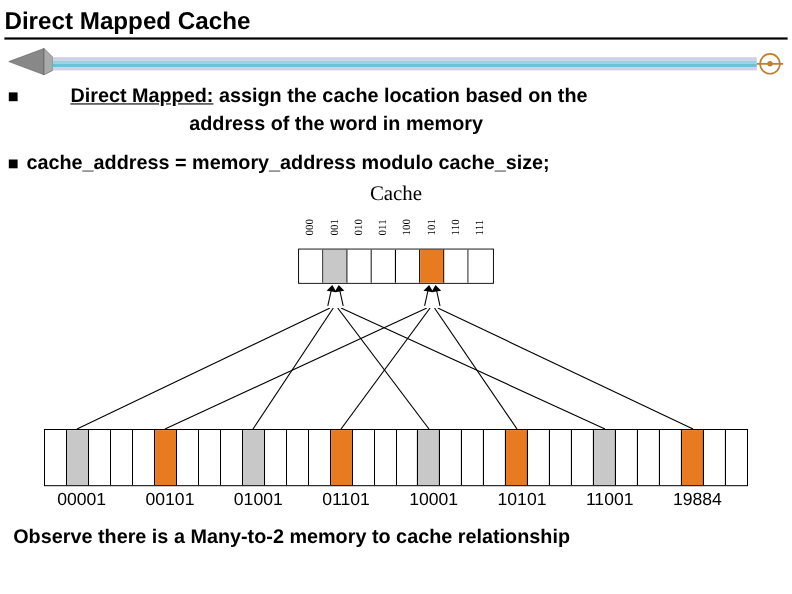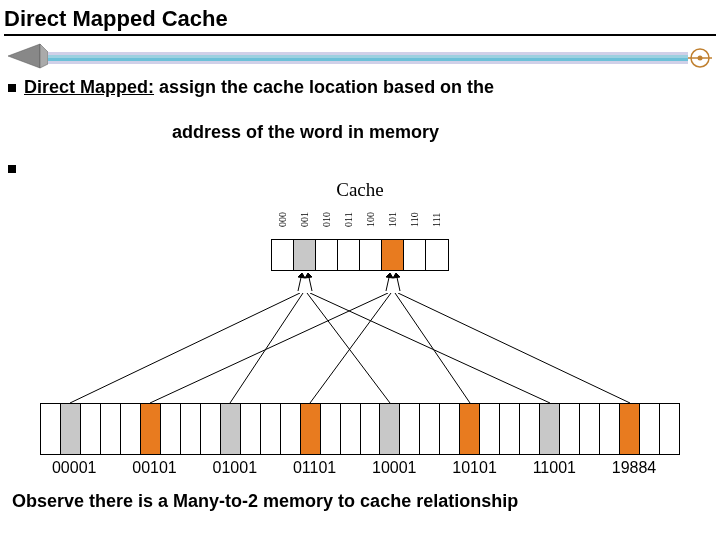--- a/index.html
+++ b/index.html
@@ -37,21 +37,20 @@
   .bullet-dot {
     width: 8px; height: 8px; background: #000;
     margin-top: 8px; margin-right: 8px; flex-shrink: 0;
   }
   .bullet-text { font-weight: bold; line-height: 1.3; }
   .indent-cont {
     padding-left: 172px;
     font-size: 18px;
     font-weight: bold;
     line-height: 1.3;
-    margin-top: 20px;
   }
   .diagram {
     margin: 4px auto 0 auto;
     width: 640px;
     position: relative;
   }
   .cache-label {
     text-align: center;
     font-size: 19px;
     font-family: "Times New Roman", serif;
@@ -146,29 +145,30 @@
     <rect x="48" y="23" width="640" height="3" fill="#d0d0e8"></rect>
     <circle cx="700" cy="20" r="9" fill="none" stroke="#c08030" stroke-width="1.5"></circle>
     <line x1="688" y1="20" x2="712" y2="20" stroke="#c08030" stroke-width="1.5"></line>
     <circle cx="700" cy="20" r="2.5" fill="#c08030"></circle>
   </svg>
 </div>
 
 <div class="bullet-row">
   <div class="bullet-dot"></div>
   <div class="bullet-text">
-    <span style="text-decoration: underline;">Direct Mapped:</span><span>  assign the cache location based on the</span>
+    <span style="text-decoration: underline; margin-left: 40px;">Direct Mapped:</span><span>  assign the cache location based on the</span>
   </div>
 </div>
 <div class="indent-cont">address of the word in memory</div>
 
 <div style="height:8px"></div>
 
 <div class="bullet-row">
   <div class="bullet-dot"></div>
+  <div class="bullet-text">cache_address =  memory_address modulo  cache_size;</div>
 </div>
 
 <div class="diagram">
   <div class="cache-label">Cache</div>
   <div class="cache-area">
     <div class="cache-bitlabels" id="cache-bits">
         <div class="bitlabel">000</div>
         <div class="bitlabel">001</div>
         <div class="bitlabel">010</div>
         <div class="bitlabel">011</div>

